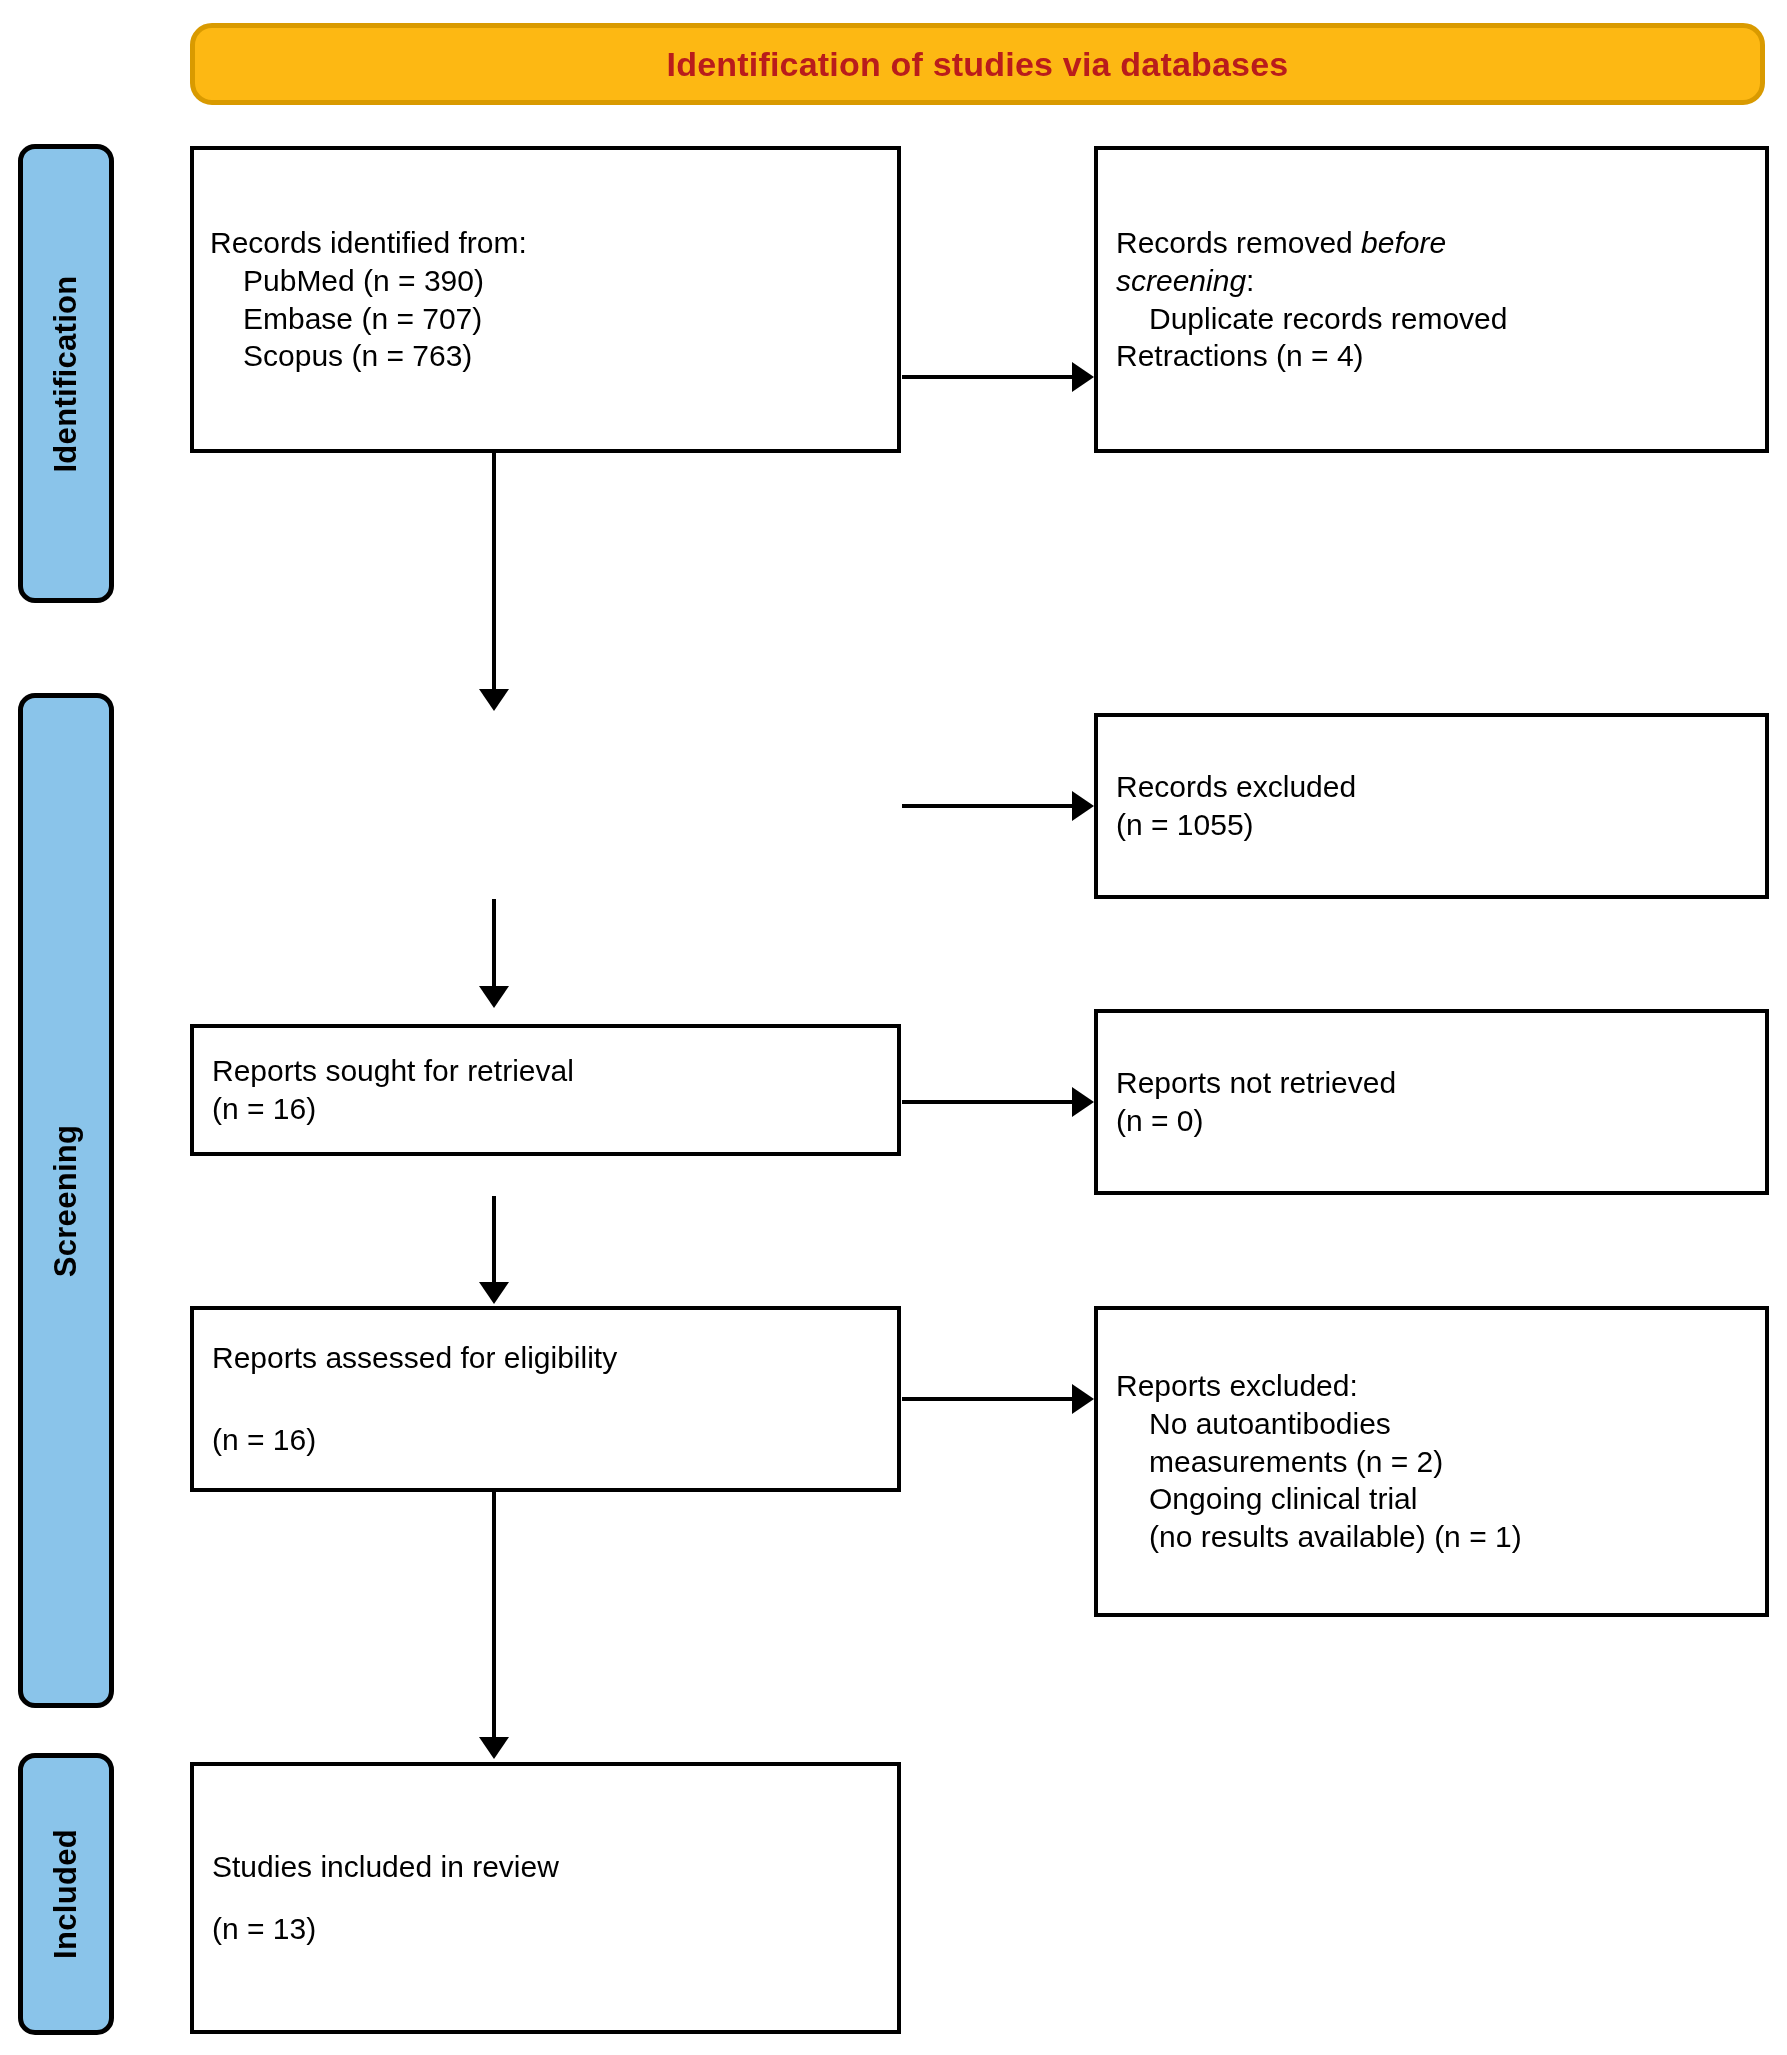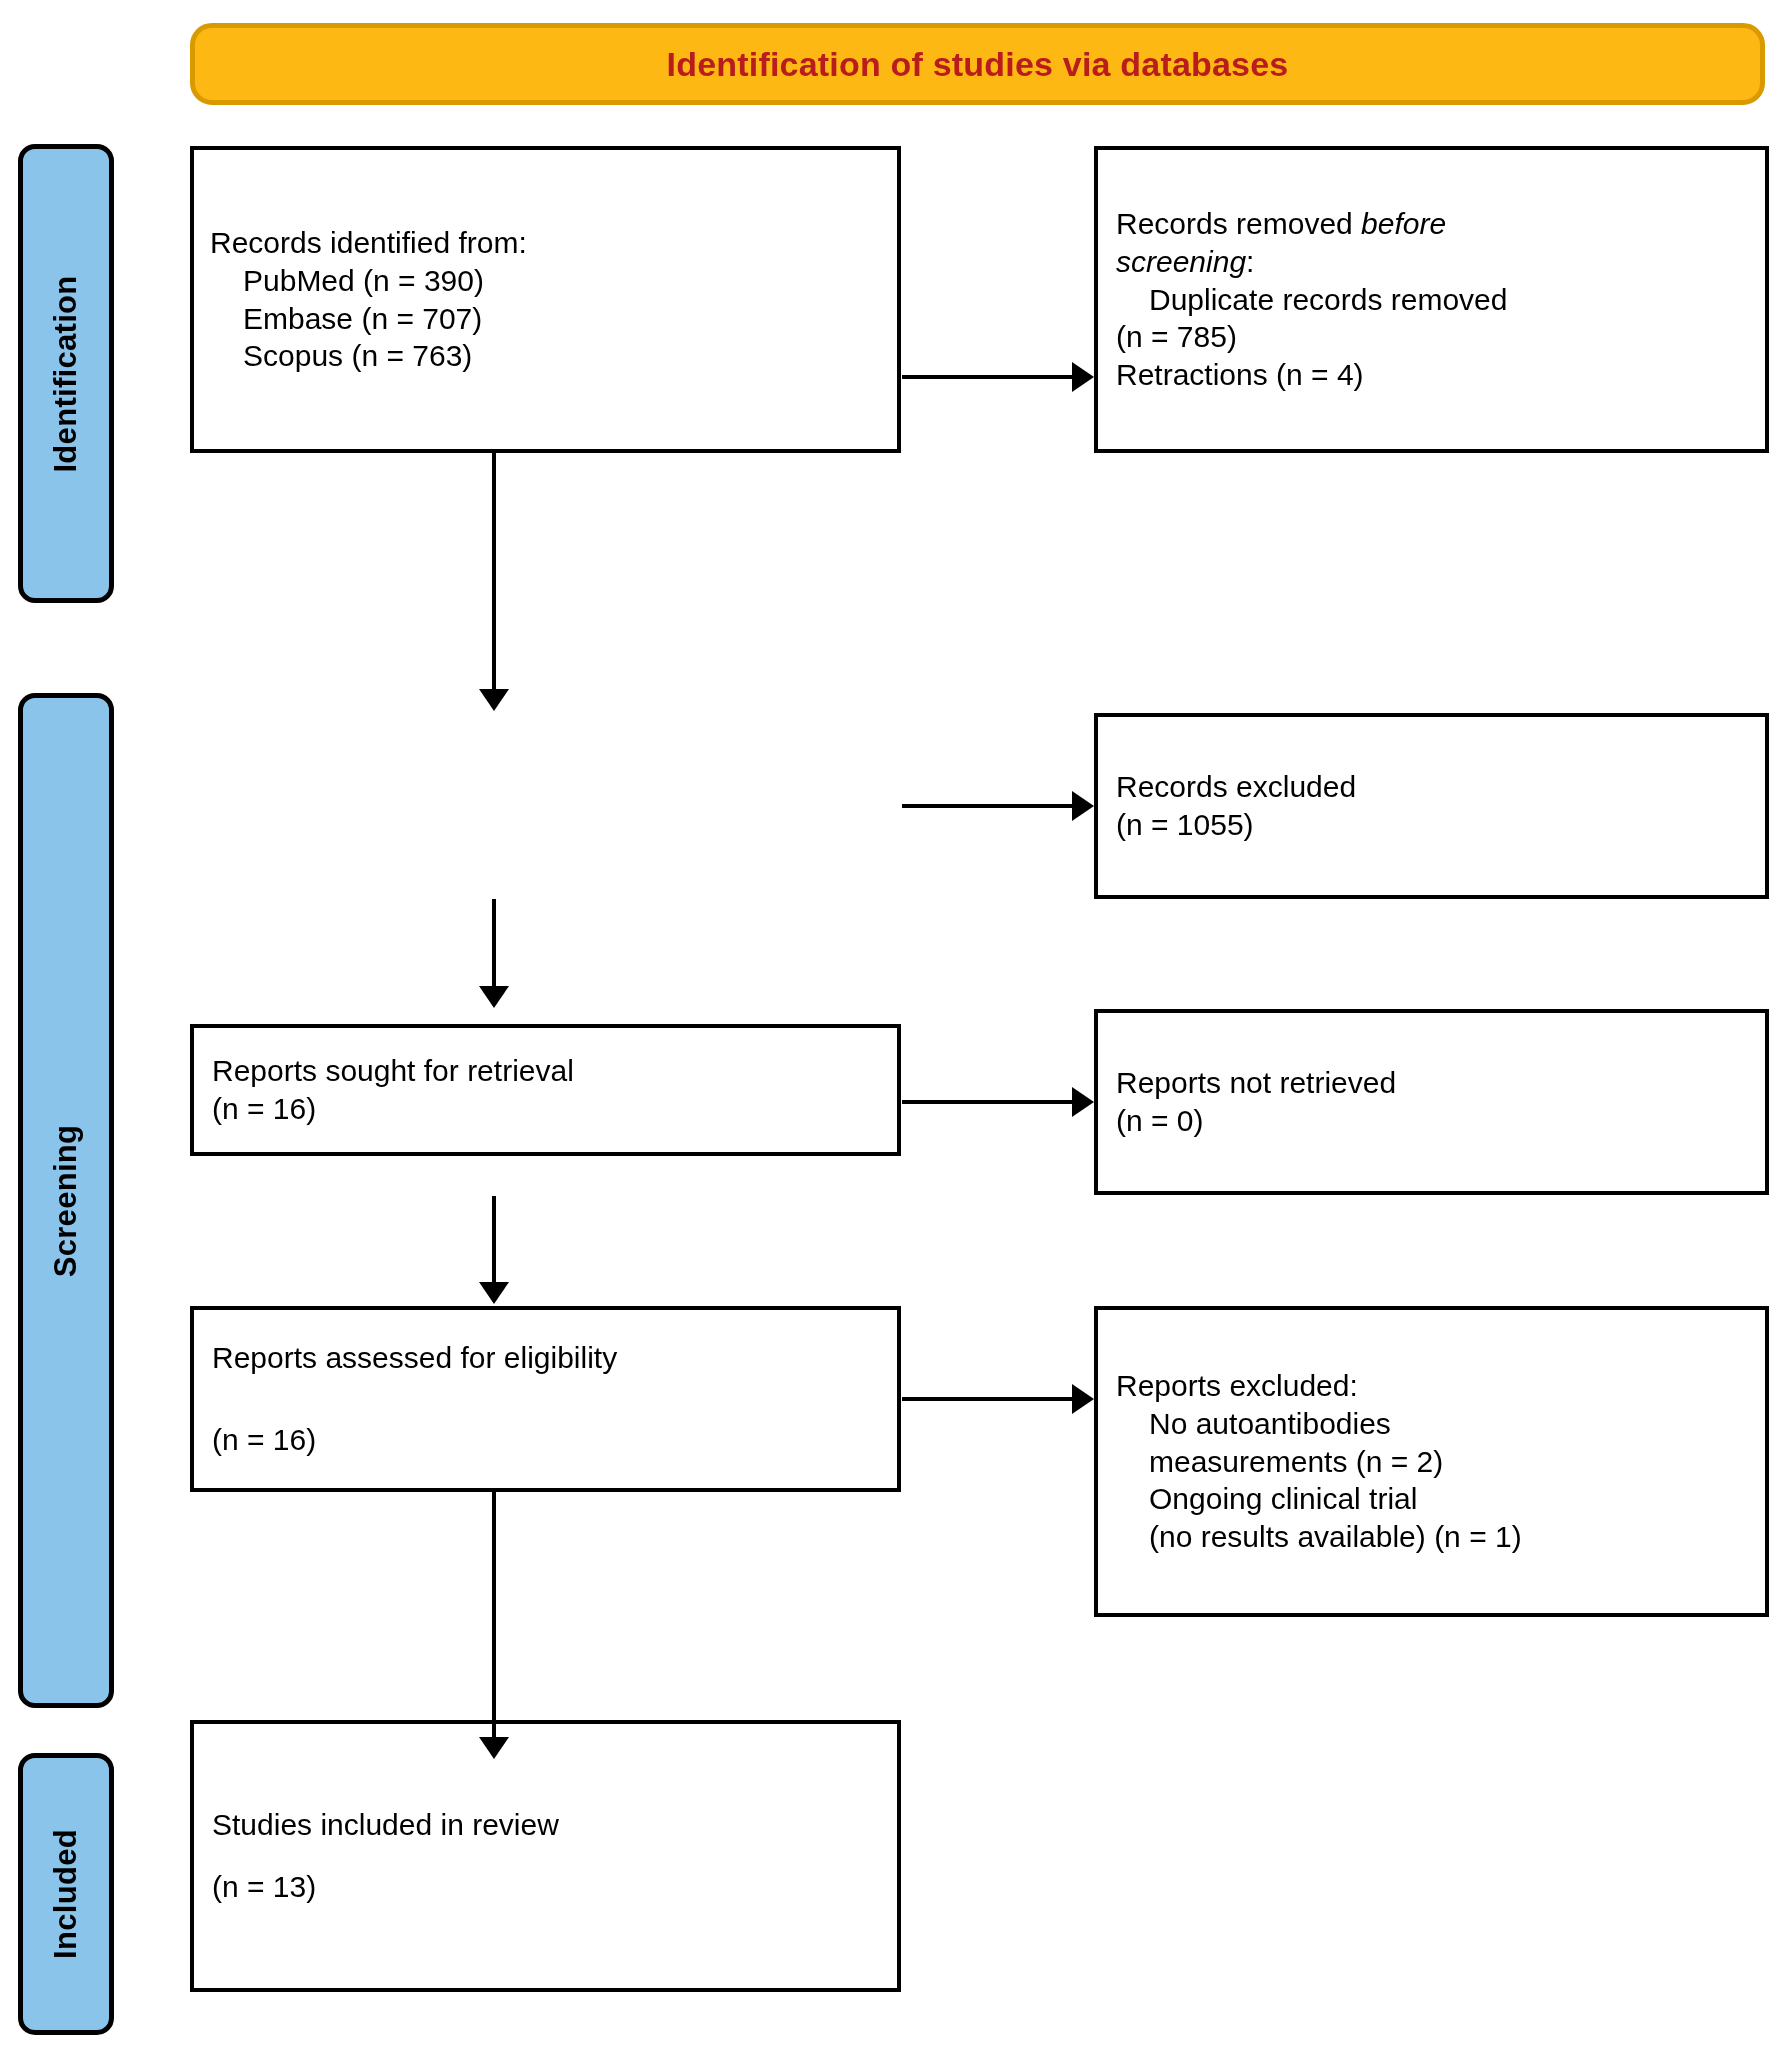--- a/index.html
+++ b/index.html
@@ -83,21 +83,21 @@
     white-space: nowrap;
   }
   .fbox p.ind   { padding-left: 33px; }
   .ital-run { font-style: italic; }
 
   
   #box-identified { left: 190px; top: 146px;  width: 711px; height: 307px; padding-left: 16px; }
   #box-screened   { left: 190px; top: 713px; width: 711px; height: 186px; }
   #box-sought     { left: 190px; top: 1009px; width: 711px; height: 132px; margin-top: 15px; }
   #box-assessed   { left: 190px; top: 1306px; width: 711px; height: 186px; gap: 44px; }
-  #box-included   { left: 190px; top: 1720px; width: 711px; height: 272px; gap: 24px; }
+  #box-included   { left: 190px; top: 1762px; width: 711px; height: 272px; gap: 24px; }
 
   
   #box-removed    { left: 1094px; top: 146px;  width: 675px; height: 307px; }
   #box-excluded   { left: 1094px; top: 713px; width: 675px; height: 186px; }
   #box-notretr    { left: 1094px; top: 1009px; width: 675px; height: 186px; }
   #box-repexcl    { left: 1094px; top: 1306px; width: 675px; height: 311px; }
 
   
   .conn { position: absolute; }
   .conn-line-h { background: #000000; height: 3.5px; }
@@ -154,21 +154,20 @@
 
   <div class="fbox" id="box-included">
     <p>Studies included in review</p>
     <p>(n = 13)</p>
   </div>
 
   <div class="fbox" id="box-removed">
     <p><span>Records removed </span><span class="ital-run">before</span></p>
     <p><span class="ital-run">screening</span><span>:</span></p>
     <p class="ind">Duplicate records removed</p>
-    <p>(n = 785)</p>
     <p>Retractions (n = 4)</p>
   </div>
 
   <div class="fbox" id="box-excluded">
     <p>Records excluded</p>
     <p>(n = 1055)</p>
   </div>
 
   <div class="fbox" id="box-notretr">
     <p>Reports not retrieved</p>

